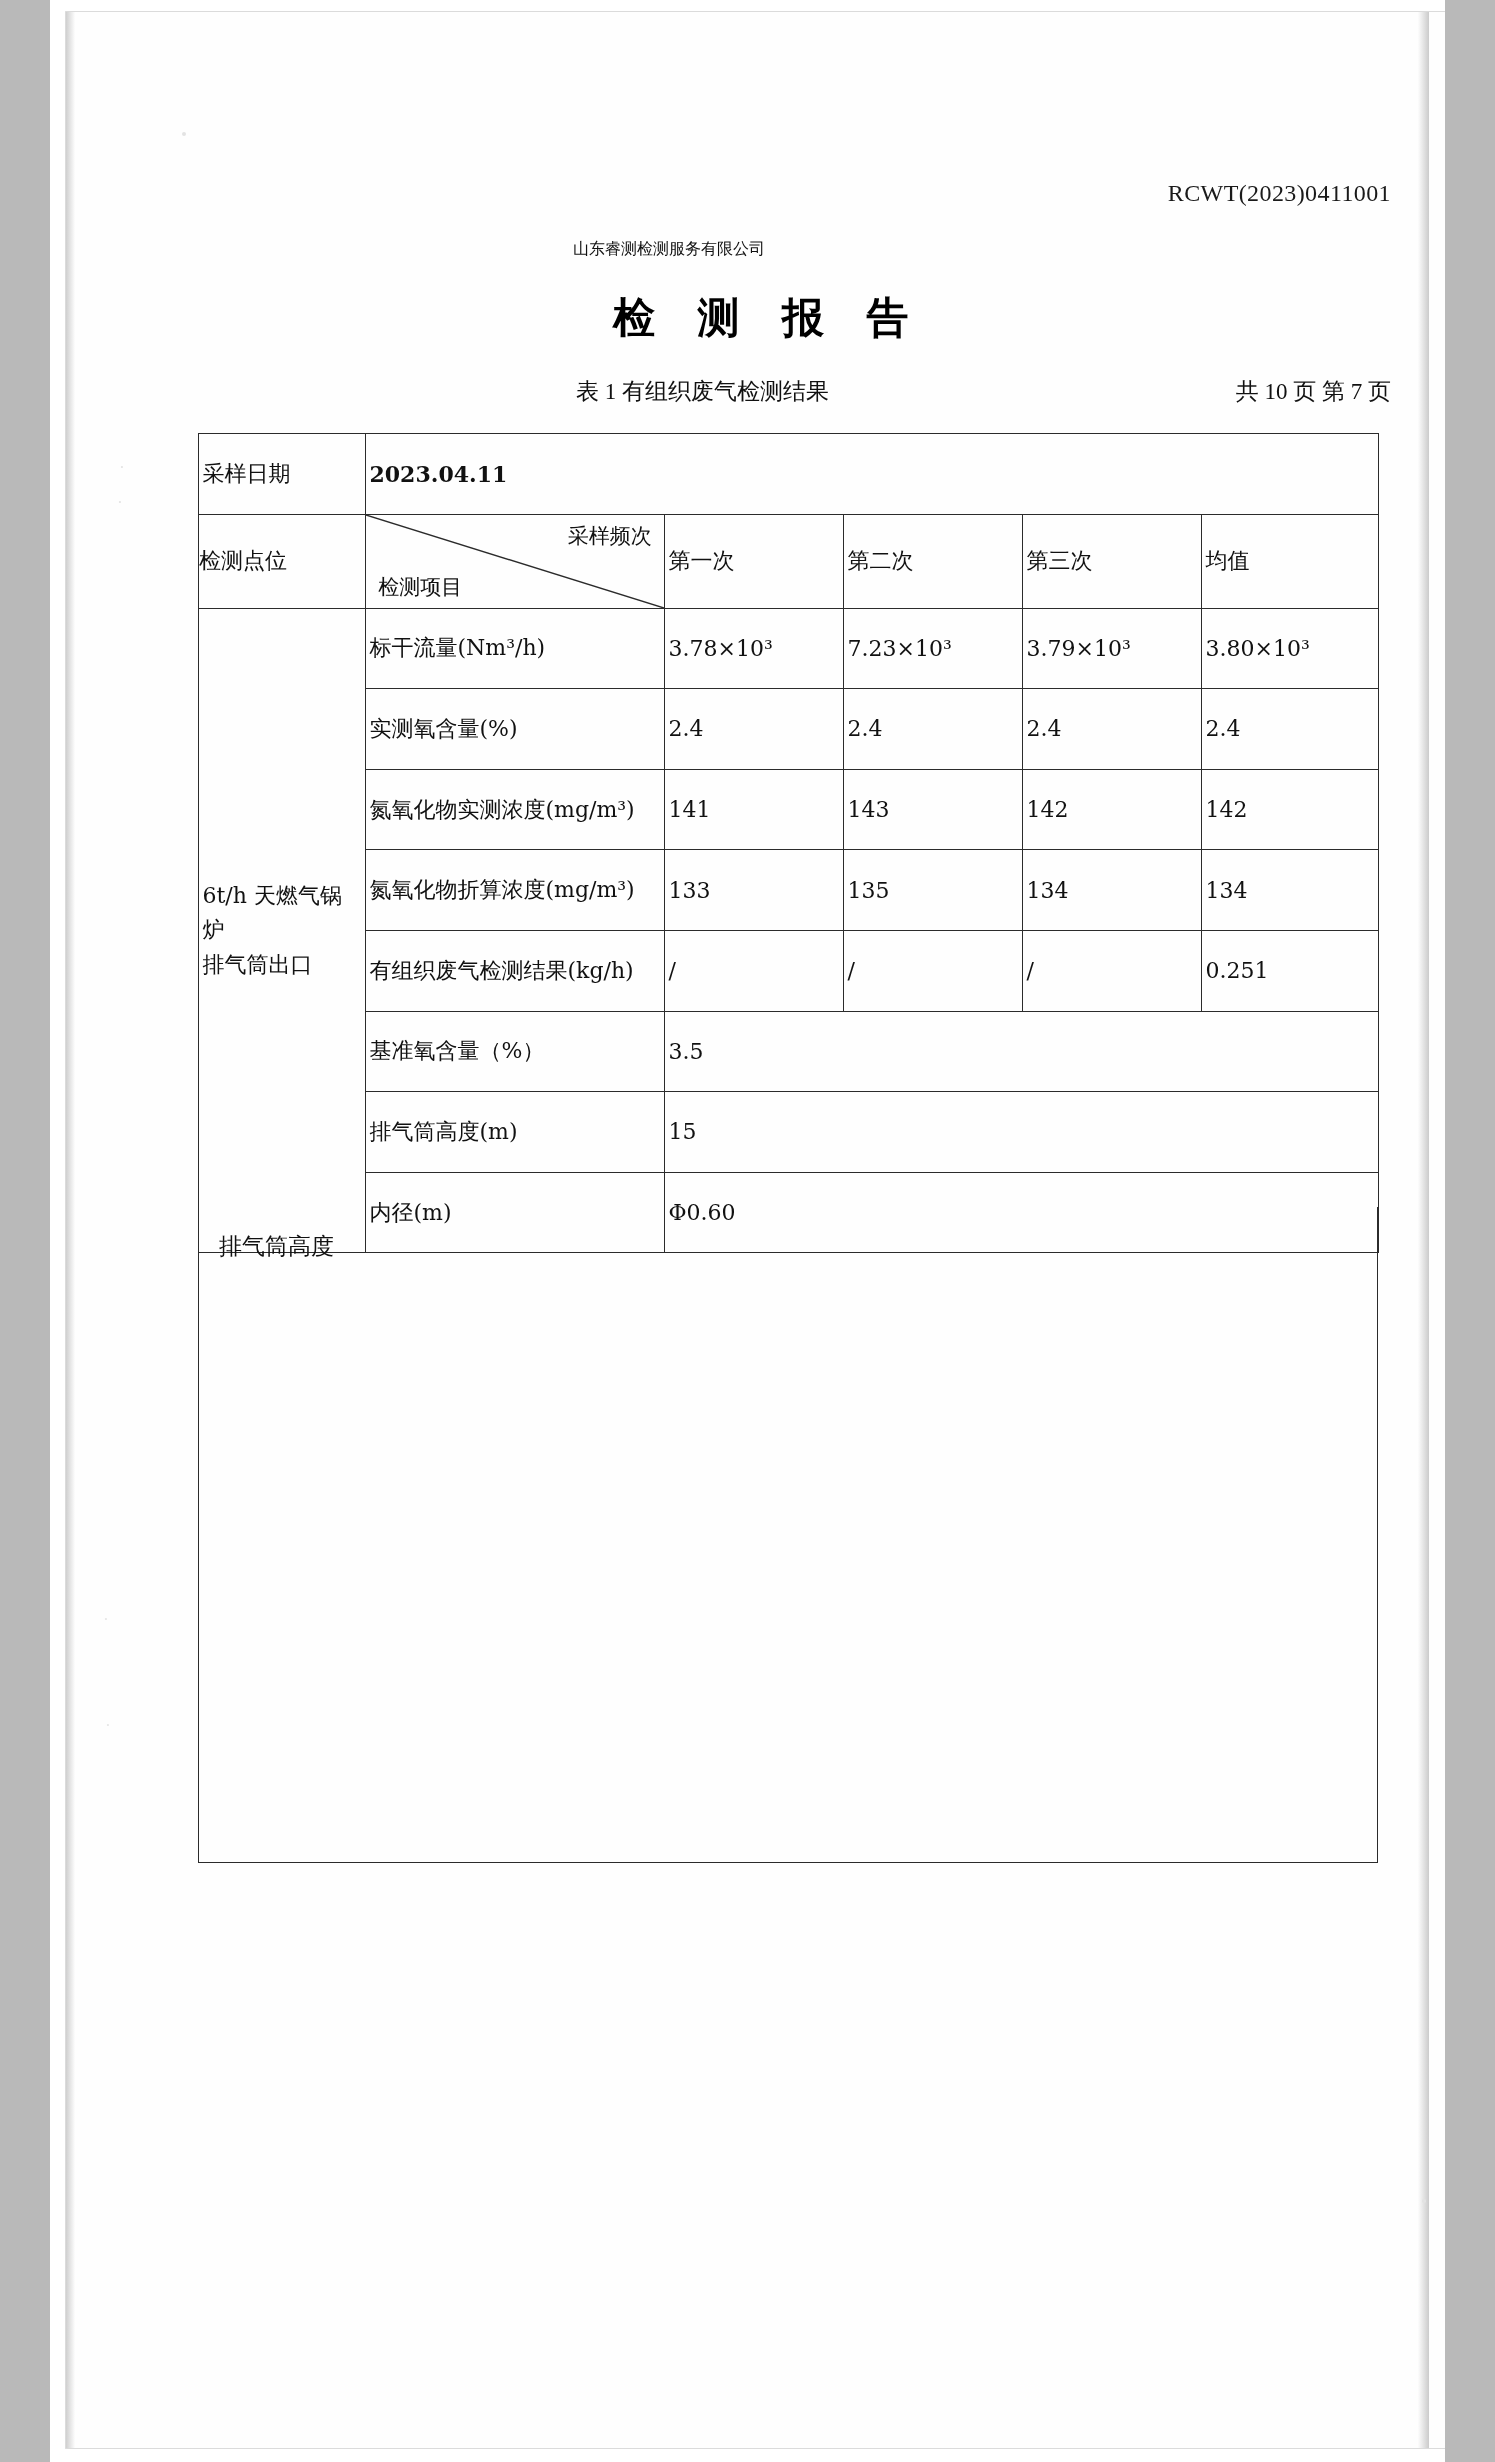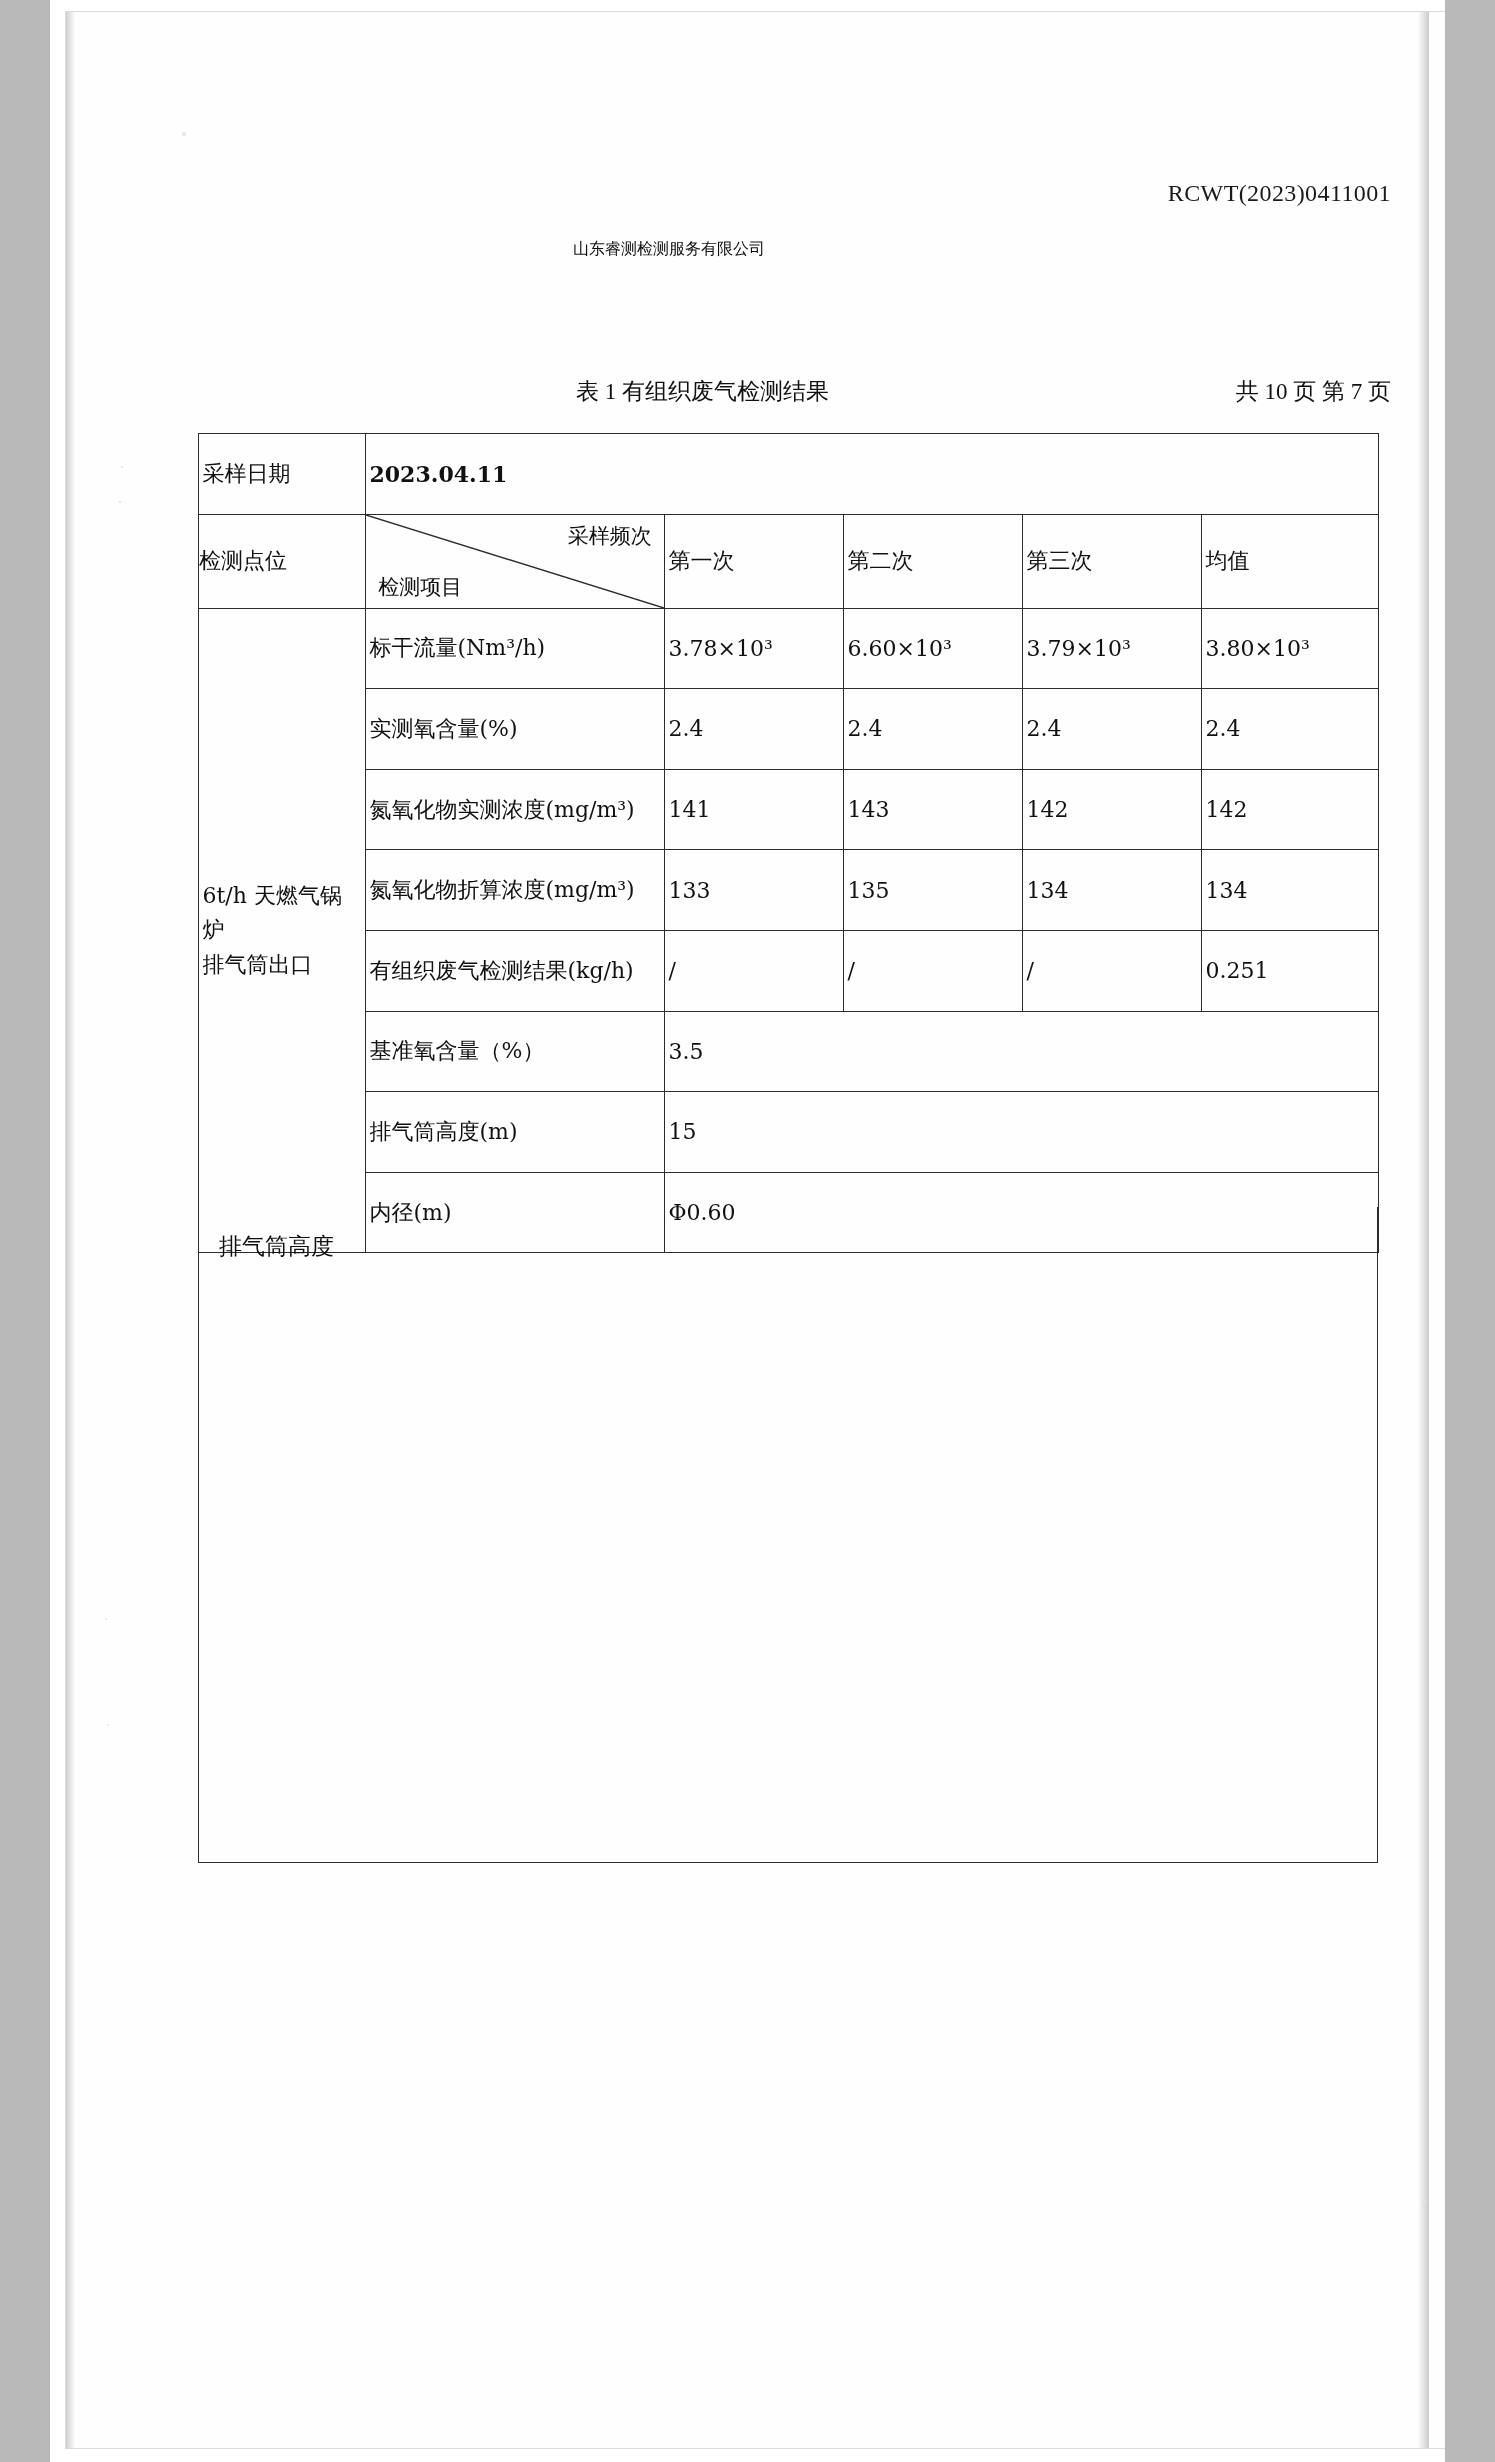--- a/index.html
+++ b/index.html
@@ -201,20 +201,21 @@
 
 <div class="page">
   <div class="paper"></div>
   <div class="edge-left"></div>
   <div class="edge-right"></div>
 
   <div class="content">
 
     <div class="doc-code">RCWT(2023)0411001</div>
     <div class="company">山东睿测检测服务有限公司</div>
+    <div class="report-title">检 测 报 告</div>
     <div class="table-caption">表 1   有组织废气检测结果</div>
     <div class="page-no">共 10 页   第 7 页</div>
 
     <table class="main">
       <colgroup>
         <col style="width:167px">
         <col style="width:299px">
         <col style="width:179px">
         <col style="width:179px">
         <col style="width:179px">
@@ -242,21 +243,21 @@
           <td>均值</td>
         </tr>
 
         <tr>
           <td rowspan="8" class="point-cell">
             <span>6t/h 天燃气锅炉</span><br>
             <span>排气筒出口</span>
           </td>
           <td>标干流量(Nm³/h)</td>
           <td>3.78×10³</td>
-          <td>6.60×10³</td>
+          <td>7.23×10³</td>
           <td>3.79×10³</td>
           <td>3.80×10³</td>
         </tr>
         <tr>
           <td>实测氧含量(%)</td>
           <td>2.4</td>
           <td>2.4</td>
           <td>2.4</td>
           <td>2.4</td>
         </tr>

